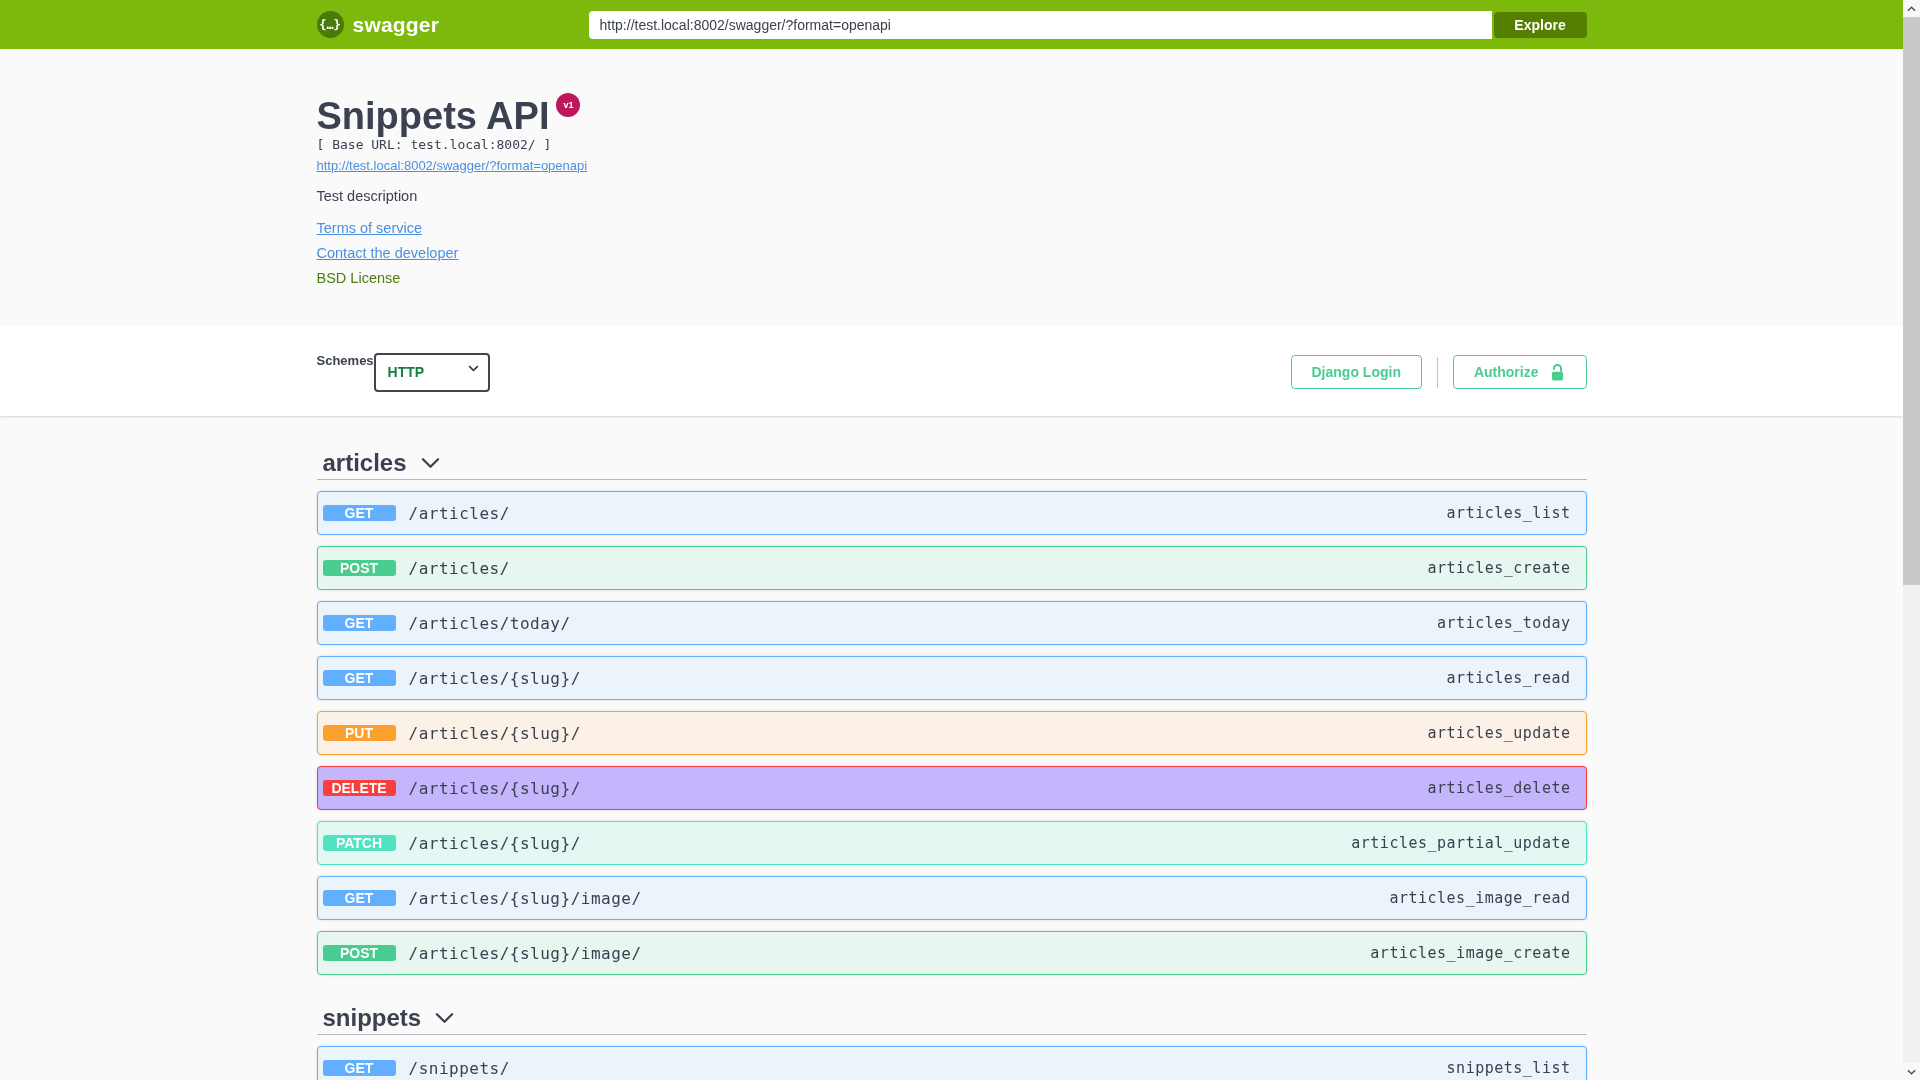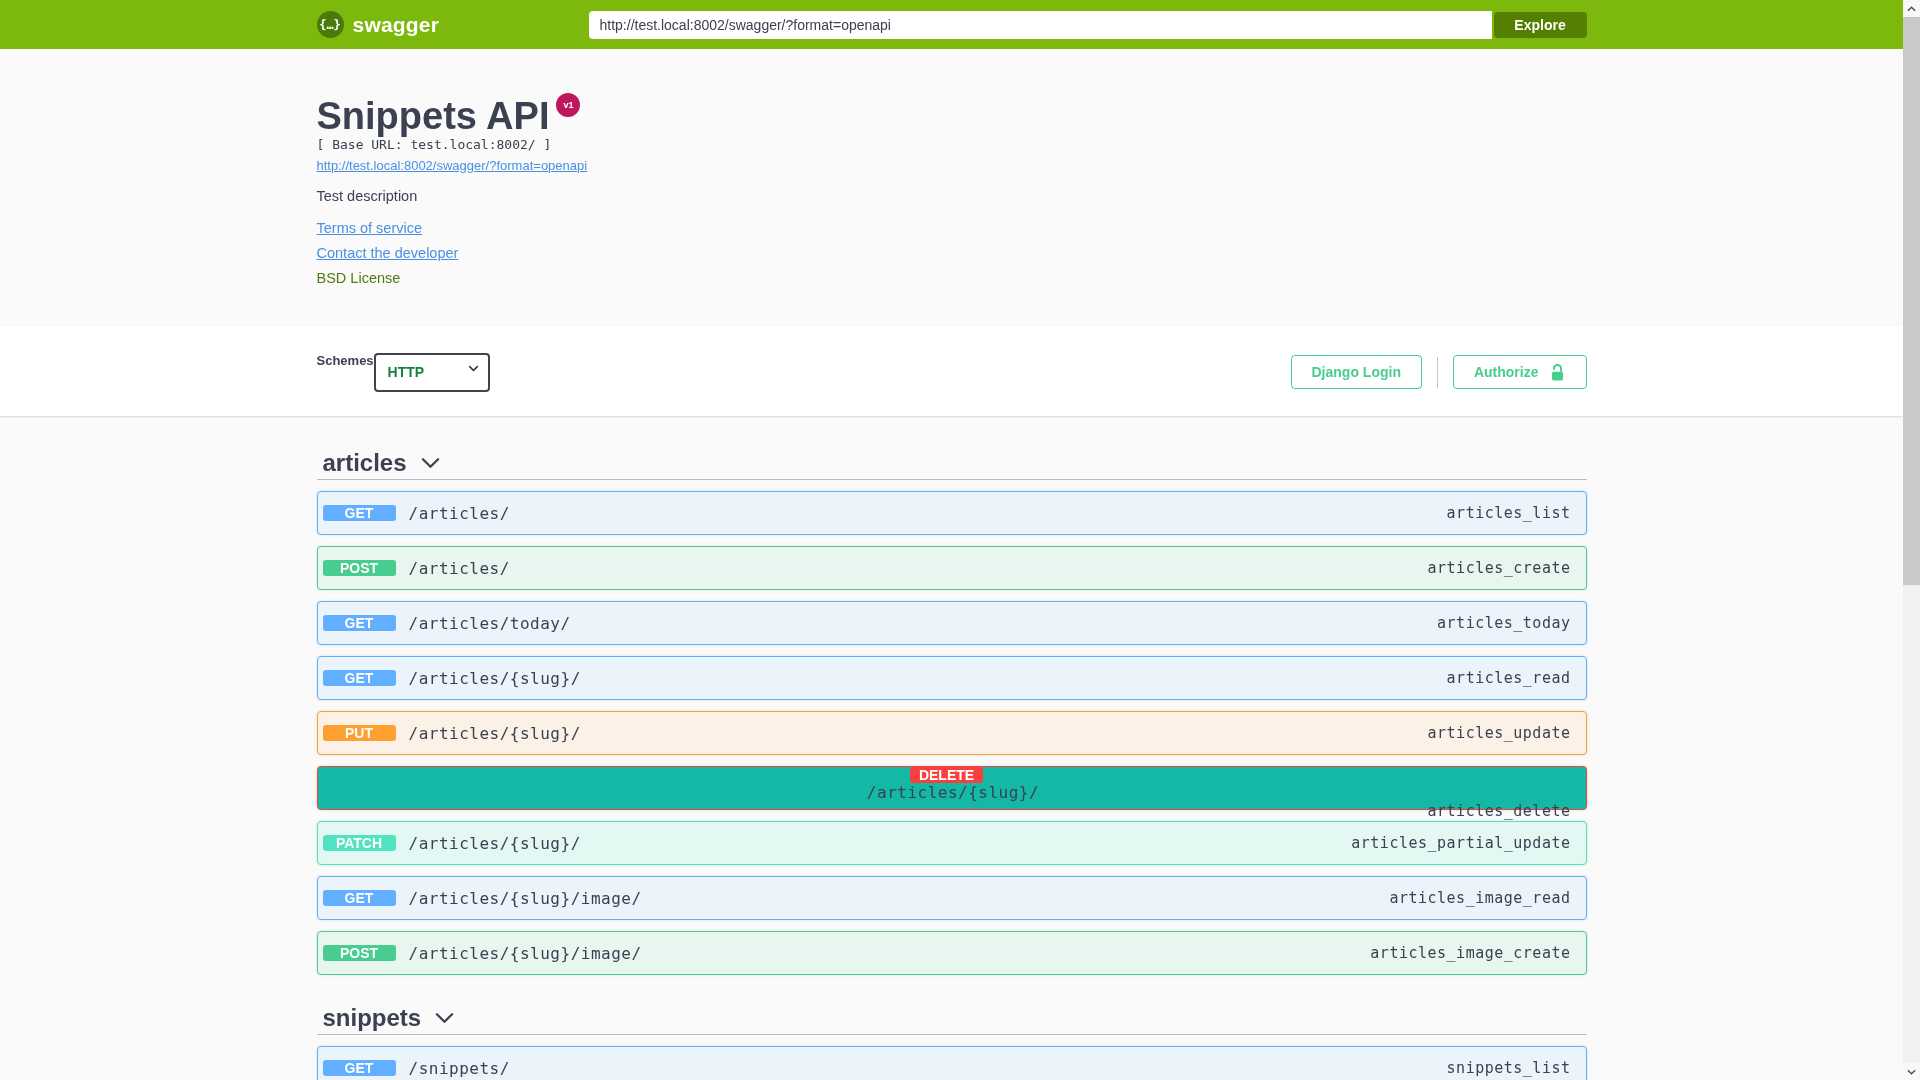--- a/index.html
+++ b/index.html
@@ -210,21 +210,21 @@
     <span class="op-path">/articles/{slug}/</span>
     <span class="op-id">articles_read</span>
   </div>
 
   <div class="opblock" style="background: rgb(251, 241, 230); border-color: rgb(252, 161, 48);">
     <span class="method-badge" style="background: rgb(252, 161, 48);">PUT</span>
     <span class="op-path">/articles/{slug}/</span>
     <span class="op-id">articles_update</span>
   </div>
 
-  <div class="opblock" style="background: #14b8a6; border-color: rgb(249, 62, 62); flex-direction: column;">
+  <div class="opblock" style="background: #c4b5fd; border-color: rgb(249, 62, 62);">
     <span class="method-badge" style="background: rgb(249, 62, 62);">DELETE</span>
     <span class="op-path">/articles/{slug}/</span>
     <span class="op-id">articles_delete</span>
   </div>
 
   <div class="opblock" style="background: rgb(228, 248, 243); border-color: rgb(80, 227, 194);">
     <span class="method-badge" style="background: rgb(80, 227, 194);">PATCH</span>
     <span class="op-path">/articles/{slug}/</span>
     <span class="op-id">articles_partial_update</span>
   </div>

